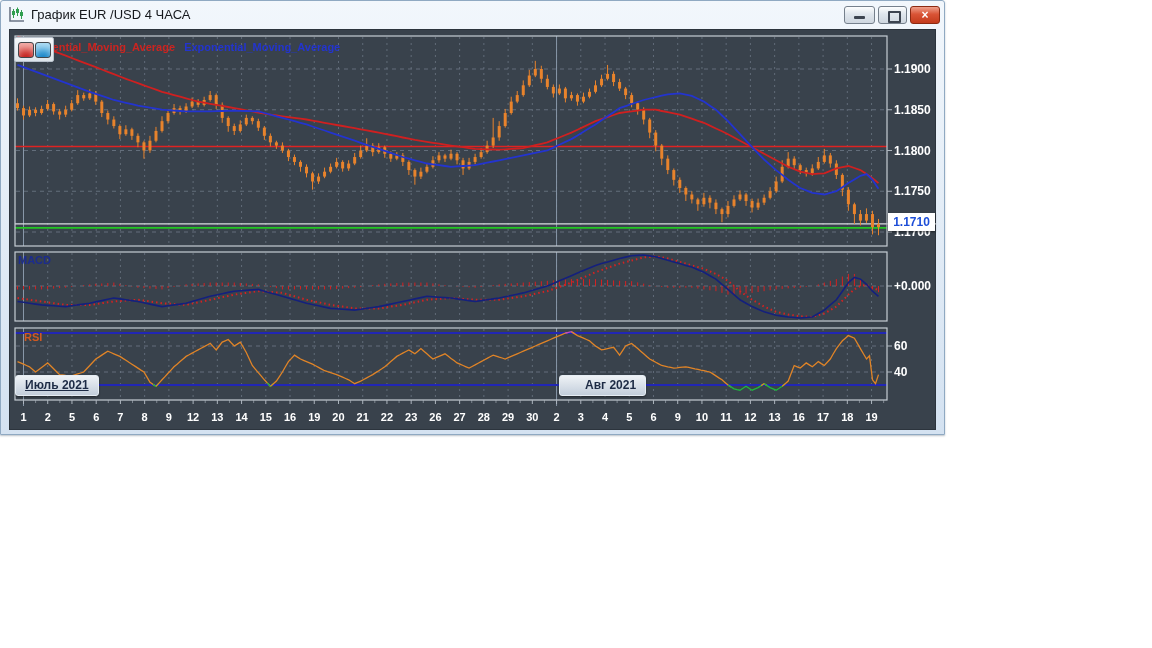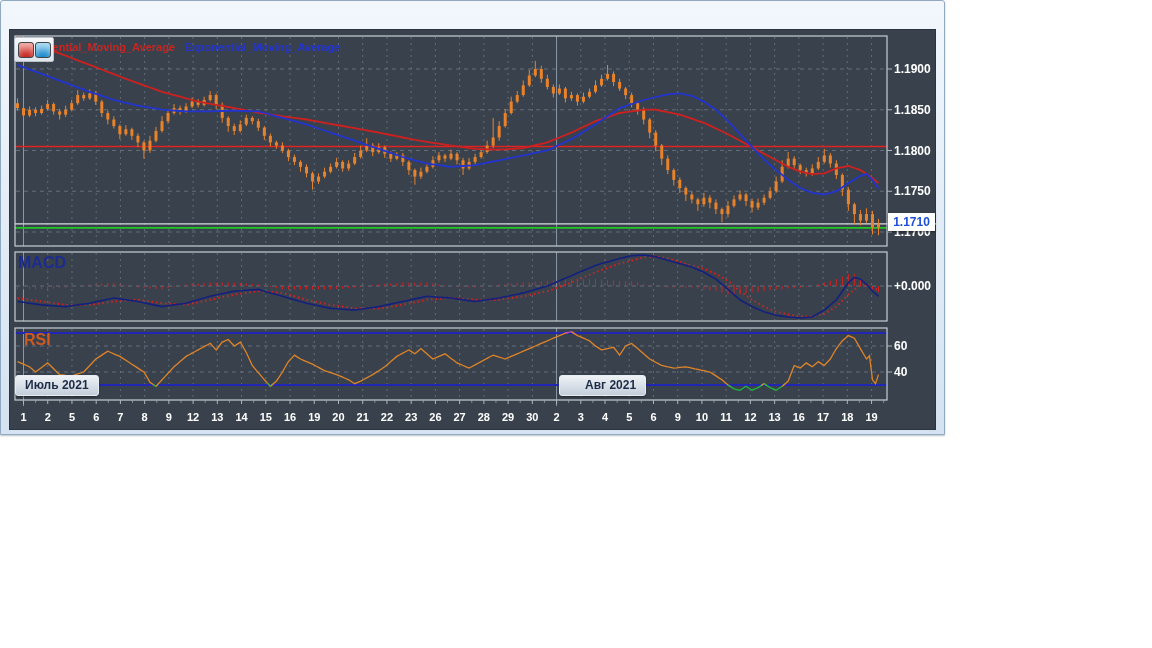--- a/index.html
+++ b/index.html
@@ -23,35 +23,54 @@
   svg#chart{position:absolute;left:0;top:0;}
   .legend-wrap{position:absolute;left:18px;top:40px;white-space:nowrap;font-size:11px;font-weight:bold;z-index:3;}
   .legend-wrap .red{color:#cb2420;margin-right:6px;}
   .legend-wrap .blue{color:#2334cf;}
   .legend-btns{position:absolute;left:13px;top:36px;width:38px;height:23px;z-index:4;
     background:linear-gradient(#f6f8fa,#dde4ea);border:1px solid #b9c2cc;border-radius:2px;}
   .sq{position:absolute;top:4px;width:14px;height:14px;border:1px solid #42474c;border-radius:3px;cursor:pointer;
     box-shadow:inset 0 6px 6px rgba(255,255,255,.45);}
   .sq.red{left:3px;background:linear-gradient(#e66a62,#c32420);}
   .sq.blue{left:20px;background:linear-gradient(#6cc0ea,#1b86c8);}
-  .panel-label{position:absolute;font-size:16px;font-weight:bold;z-index:2;}
+  .panel-label{position:absolute;font-size:11px;font-weight:bold;z-index:2;}
   .macd-label{left:17px;top:253px;color:#1c2c8e;}
   .rsi-label{left:23px;top:330px;color:#cf5a22;}
   .month-box{position:absolute;top:374px;height:19px;line-height:19px;padding:0 9px;z-index:3;
     background:linear-gradient(#eef2f6,#c3cedb);border:1px solid #e6edf4;border-radius:3px;
     font-size:12px;font-weight:bold;color:#1d2b45;box-shadow:0 1px 2px rgba(0,0,0,.4);}
-  .month-jul{left:14px;}
+  .month-jul{left:14px;text-decoration:underline;}
   .month-aug{left:558px;padding-left:25px;}
   .price-box{position:absolute;left:887px;top:212px;width:47px;height:18px;z-index:3;background:#ffffff;
     color:#1d4ed8;font-size:12px;font-weight:bold;text-align:center;line-height:18px;box-shadow:0 1px 2px rgba(0,0,0,.5);}
 </style>
 </head>
 <body>
 
 <div class="window">
+  <div class="titlebar">
+    <svg class="title-icon" viewBox="0 0 17 17">
+      <path d="M2 1 v14 h14" stroke="#6b7686" stroke-width="1.6" fill="none"></path>
+      <line x1="5.5" y1="3" x2="5.5" y2="12" stroke="#2f9e4f" stroke-width="1"></line>
+      <rect x="4" y="5" width="3" height="4" fill="#2f9e4f"></rect>
+      <line x1="9.5" y1="1.5" x2="9.5" y2="10" stroke="#2f9e4f" stroke-width="1"></line>
+      <rect x="8" y="3" width="3" height="4" fill="#2f9e4f"></rect>
+      <line x1="13.5" y1="4" x2="13.5" y2="13" stroke="#2f9e4f" stroke-width="1"></line>
+      <rect x="12" y="6" width="3" height="4" fill="#2f9e4f"></rect>
+    </svg>
+    <span class="title-text">График EUR /USD  4 ЧАСА</span>
+    <div class="winbtn min">
+        <div class="glyph-min"></div>
+      </div>
+    <div class="winbtn max">
+        <div class="glyph-max"></div>
+      </div>
+    <div class="winbtn close"><span>×</span></div>
+  </div>
 
   <div class="client"></div>
   <svg id="chart" width="943" height="433" viewBox="0 0 943 433">
       <g>
         <line x1="22.5" y1="36" x2="22.5" y2="244" stroke="#6e7987" stroke-width="1" stroke-dasharray="2 4" opacity="0.75"></line>
         <line x1="46.730000000000004" y1="36" x2="46.730000000000004" y2="244" stroke="#6e7987" stroke-width="1" stroke-dasharray="2 4" opacity="0.75"></line>
         <line x1="70.96000000000001" y1="36" x2="70.96000000000001" y2="244" stroke="#6e7987" stroke-width="1" stroke-dasharray="2 4" opacity="0.75"></line>
         <line x1="95.19" y1="36" x2="95.19" y2="244" stroke="#6e7987" stroke-width="1" stroke-dasharray="2 4" opacity="0.75"></line>
         <line x1="119.42" y1="36" x2="119.42" y2="244" stroke="#6e7987" stroke-width="1" stroke-dasharray="2 4" opacity="0.75"></line>
         <line x1="143.65" y1="36" x2="143.65" y2="244" stroke="#6e7987" stroke-width="1" stroke-dasharray="2 4" opacity="0.75"></line>

